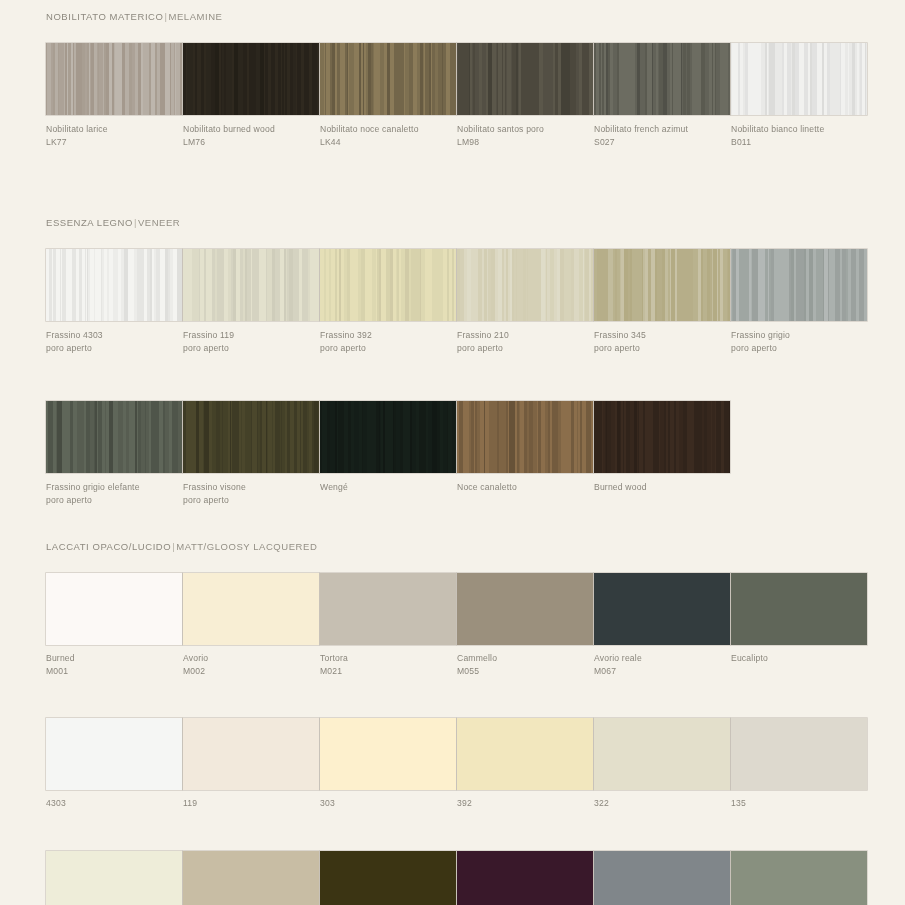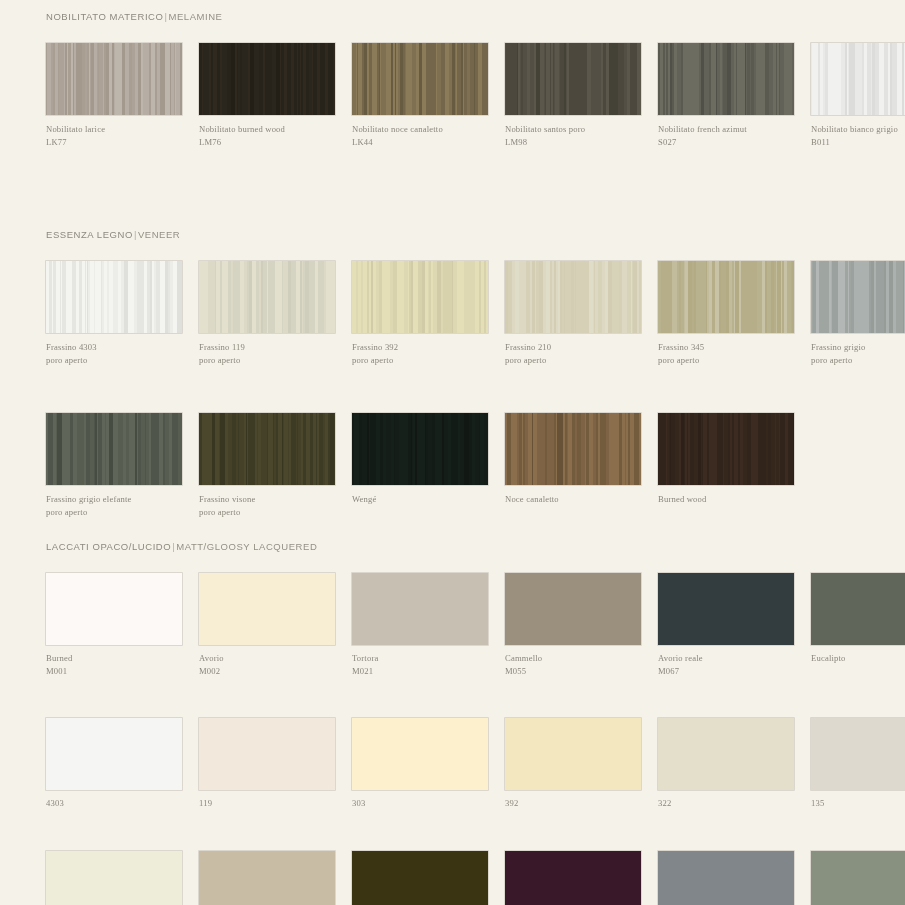--- a/index.html
+++ b/index.html
@@ -17,41 +17,40 @@
   .page {
     width: 905px;
     height: 905px;
     padding: 0 30px;
     position: relative;
   }
 
   
   .section { position: absolute; left: 46px; width: 813px; }
   #section-melamine { top: 11px; }
-  #section-veneer   { top: 229px; }
+  #section-veneer   { top: 217px; }
   #section-lacquer  { top: 541px; }
 
   .section-header {
     font-size: 9.5px;
     letter-spacing: 0.55px;
     color: #8d897f;
     text-transform: uppercase;
     white-space: nowrap;
     margin-bottom: 21px;
   }
   .section-header .sep { color: #b5b1a6; padding: 0 1px; }
   .section-header .en { color: #949086; }
 
   
   .swatch-row {
     display: grid;
     grid-template-columns: repeat(6, 136px);
-    column-gap: 17px;
+    column-gap: 1px;
     justify-content: start;
-    font-family: Liberation Serif, serif;
   }
   .row-gap { height: 47px; }
   .row-gap-lacquer { height: 41px; }
 
   .swatch-cell { width: 136px; }
 
   .swatch-chip {
     width: 136px;
     height: 72px;
     position: relative;
@@ -120,21 +119,21 @@
           <div class="swatch-cell">
             <div class="swatch-chip" style="background: rgb(108, 108, 97);">
               <div class="grain strong" style="background-image: linear-gradient(90deg, rgba(0, 0, 0, 0.2) 0%, rgba(0, 0, 0, 0.2) 1.36%, rgba(255, 255, 255, 0.34) 1.36%, rgba(255, 255, 255, 0.34) 4.01%, rgba(0, 0, 0, 0.2) 4.01%, rgba(0, 0, 0, 0.2) 4.83%, rgba(255, 255, 255, 0.34) 4.83%, rgba(255, 255, 255, 0.34) 5.66%, rgba(0, 0, 0, 0.2) 5.66%, rgba(0, 0, 0, 0.2) 7.19%, rgba(255, 255, 255, 0.16) 7.19%, rgba(255, 255, 255, 0.16) 9.12%, rgba(0, 0, 0, 0.3) 9.12%, rgba(0, 0, 0, 0.3) 10.52%, rgba(0, 0, 0, 0.2) 10.52%, rgba(0, 0, 0, 0.2) 11.61%, rgba(255, 255, 255, 0.34) 11.61%, rgba(255, 255, 255, 0.34) 14.28%, rgba(0, 0, 0, 0.1) 14.28%, rgba(0, 0, 0, 0.1) 14.75%, rgba(0, 0, 0, 0.1) 14.75%, rgba(0, 0, 0, 0.1) 16.59%, rgba(0, 0, 0, 0.2) 16.59%, rgba(0, 0, 0, 0.2) 17.35%, rgba(0, 0, 0, 0.2) 17.35%, rgba(0, 0, 0, 0.2) 18.32%, rgba(255, 255, 255, 0.16) 18.32%, rgba(255, 255, 255, 0.16) 19.41%, rgba(255, 255, 255, 0.16) 19.41%, rgba(255, 255, 255, 0.16) 20.04%, rgba(255, 255, 255, 0.16) 20.04%, rgba(255, 255, 255, 0.16) 22.42%, rgba(255, 255, 255, 0.16) 22.42%, rgba(255, 255, 255, 0.16) 25.35%, rgba(255, 255, 255, 0.34) 25.35%, rgba(255, 255, 255, 0.34) 27.02%, rgba(255, 255, 255, 0.16) 27.02%, rgba(255, 255, 255, 0.16) 29.96%, rgba(0, 0, 0, 0.1) 29.96%, rgba(0, 0, 0, 0.1) 31.79%, rgba(0, 0, 0, 0.3) 31.79%, rgba(0, 0, 0, 0.3) 33.59%, rgba(0, 0, 0, 0.1) 33.59%, rgba(0, 0, 0, 0.1) 36.19%, rgba(0, 0, 0, 0.1) 36.19%, rgba(0, 0, 0, 0.1) 37.71%, rgba(0, 0, 0, 0.2) 37.71%, rgba(0, 0, 0, 0.2) 38.79%, rgba(255, 255, 255, 0.34) 38.79%, rgba(255, 255, 255, 0.34) 41.56%, rgba(255, 255, 255, 0.16) 41.56%, rgba(255, 255, 255, 0.16) 42.48%, rgba(0, 0, 0, 0.3) 42.48%, rgba(0, 0, 0, 0.3) 43.28%, rgba(0, 0, 0, 0.1) 43.28%, rgba(0, 0, 0, 0.1) 45.67%, rgba(255, 255, 255, 0.34) 45.67%, rgba(255, 255, 255, 0.34) 46.95%, rgba(0, 0, 0, 0.1) 46.95%, rgba(0, 0, 0, 0.1) 47.73%, rgba(0, 0, 0, 0.2) 47.73%, rgba(0, 0, 0, 0.2) 50.43%, rgba(0, 0, 0, 0.3) 50.43%, rgba(0, 0, 0, 0.3) 51.99%, rgba(0, 0, 0, 0.3) 51.99%, rgba(0, 0, 0, 0.3) 53.55%, rgba(0, 0, 0, 0.1) 53.55%, rgba(0, 0, 0, 0.1) 55.54%, rgba(255, 255, 255, 0.16) 55.54%, rgba(255, 255, 255, 0.16) 57.56%, rgba(0, 0, 0, 0.2) 57.56%, rgba(0, 0, 0, 0.2) 57.97%, rgba(255, 255, 255, 0.16) 57.97%, rgba(255, 255, 255, 0.16) 59.19%, rgba(255, 255, 255, 0.16) 59.19%, rgba(255, 255, 255, 0.16) 59.76%, rgba(255, 255, 255, 0.16) 59.76%, rgba(255, 255, 255, 0.16) 60.61%, rgba(255, 255, 255, 0.34) 60.61%, rgba(255, 255, 255, 0.34) 62.84%, rgba(255, 255, 255, 0.34) 62.84%, rgba(255, 255, 255, 0.34) 63.95%, rgba(0, 0, 0, 0.3) 63.95%, rgba(0, 0, 0, 0.3) 64.38%, rgba(0, 0, 0, 0.1) 64.38%, rgba(0, 0, 0, 0.1) 65.26%, rgba(0, 0, 0, 0.2) 65.26%, rgba(0, 0, 0, 0.2) 66.74%, rgba(0, 0, 0, 0.2) 66.74%, rgba(0, 0, 0, 0.2) 67.62%, rgba(0, 0, 0, 0.1) 67.62%, rgba(0, 0, 0, 0.1) 68.17%, rgba(0, 0, 0, 0.2) 68.17%, rgba(0, 0, 0, 0.2) 69.45%, rgba(0, 0, 0, 0.2) 69.45%, rgba(0, 0, 0, 0.2) 70.34%, rgba(0, 0, 0, 0.1) 70.34%, rgba(0, 0, 0, 0.1) 72.33%, rgba(255, 255, 255, 0.16) 72.33%, rgba(255, 255, 255, 0.16) 73.81%, rgba(255, 255, 255, 0.34) 73.81%, rgba(255, 255, 255, 0.34) 76.38%, rgba(255, 255, 255, 0.16) 76.38%, rgba(255, 255, 255, 0.16) 78.59%, rgba(0, 0, 0, 0.2) 78.59%, rgba(0, 0, 0, 0.2) 81.33%, rgba(0, 0, 0, 0.1) 81.33%, rgba(0, 0, 0, 0.1) 84.31%, rgba(255, 255, 255, 0.16) 84.31%, rgba(255, 255, 255, 0.16) 86.74%, rgba(0, 0, 0, 0.2) 86.74%, rgba(0, 0, 0, 0.2) 87.57%, rgba(255, 255, 255, 0.34) 87.57%, rgba(255, 255, 255, 0.34) 88.66%, rgba(0, 0, 0, 0.2) 88.66%, rgba(0, 0, 0, 0.2) 89.54%, rgba(0, 0, 0, 0.1) 89.54%, rgba(0, 0, 0, 0.1) 91.25%, rgba(0, 0, 0, 0.1) 91.25%, rgba(0, 0, 0, 0.1) 92.74%, rgba(255, 255, 255, 0.16) 92.74%, rgba(255, 255, 255, 0.16) 94.16%, rgba(255, 255, 255, 0.16) 94.16%, rgba(255, 255, 255, 0.16) 96.68%, rgba(255, 255, 255, 0.16) 96.68%, rgba(255, 255, 255, 0.16) 98.69%, rgba(0, 0, 0, 0.1) 98.69%, rgba(0, 0, 0, 0.1) 100%);"></div>
             </div>
             <div class="swatch-label"><span>Nobilitato french azimut</span><span class="sub">S027</span></div>
           </div>
           <div class="swatch-cell">
             <div class="swatch-chip" style="background: rgb(241, 241, 239);">
               <div class="grain faint" style="background-image: linear-gradient(90deg, rgba(0, 0, 0, 0.1) 0%, rgba(0, 0, 0, 0.1) 0.61%, rgba(255, 255, 255, 0.34) 0.61%, rgba(255, 255, 255, 0.34) 2.64%, rgba(255, 255, 255, 0.16) 2.64%, rgba(255, 255, 255, 0.16) 5.29%, rgba(0, 0, 0, 0.2) 5.29%, rgba(0, 0, 0, 0.2) 6.52%, rgba(255, 255, 255, 0.34) 6.52%, rgba(255, 255, 255, 0.34) 9.05%, rgba(0, 0, 0, 0.1) 9.05%, rgba(0, 0, 0, 0.1) 9.86%, rgba(0, 0, 0, 0.1) 9.86%, rgba(0, 0, 0, 0.1) 10.3%, rgba(0, 0, 0, 0.2) 10.3%, rgba(0, 0, 0, 0.2) 12.24%, rgba(255, 255, 255, 0.16) 12.24%, rgba(255, 255, 255, 0.16) 13.54%, rgba(255, 255, 255, 0.16) 13.54%, rgba(255, 255, 255, 0.16) 14.61%, rgba(255, 255, 255, 0.16) 14.61%, rgba(255, 255, 255, 0.16) 15.49%, rgba(255, 255, 255, 0.16) 15.49%, rgba(255, 255, 255, 0.16) 18.4%, rgba(255, 255, 255, 0.16) 18.4%, rgba(255, 255, 255, 0.16) 20.08%, rgba(255, 255, 255, 0.16) 20.08%, rgba(255, 255, 255, 0.16) 22.1%, rgba(0, 0, 0, 0.1) 22.1%, rgba(0, 0, 0, 0.1) 24.65%, rgba(0, 0, 0, 0.3) 24.65%, rgba(0, 0, 0, 0.3) 26.47%, rgba(255, 255, 255, 0.34) 26.47%, rgba(255, 255, 255, 0.34) 27.27%, rgba(0, 0, 0, 0.1) 27.27%, rgba(0, 0, 0, 0.1) 28.22%, rgba(0, 0, 0, 0.3) 28.22%, rgba(0, 0, 0, 0.3) 30.79%, rgba(0, 0, 0, 0.3) 30.79%, rgba(0, 0, 0, 0.3) 32.72%, rgba(0, 0, 0, 0.1) 32.72%, rgba(0, 0, 0, 0.1) 35.52%, rgba(0, 0, 0, 0.1) 35.52%, rgba(0, 0, 0, 0.1) 37.17%, rgba(0, 0, 0, 0.2) 37.17%, rgba(0, 0, 0, 0.2) 39.32%, rgba(255, 255, 255, 0.16) 39.32%, rgba(255, 255, 255, 0.16) 41.04%, rgba(255, 255, 255, 0.34) 41.04%, rgba(255, 255, 255, 0.34) 41.51%, rgba(0, 0, 0, 0.2) 41.51%, rgba(0, 0, 0, 0.2) 43.92%, rgba(0, 0, 0, 0.1) 43.92%, rgba(0, 0, 0, 0.1) 45.2%, rgba(0, 0, 0, 0.3) 45.2%, rgba(0, 0, 0, 0.3) 47.12%, rgba(0, 0, 0, 0.2) 47.12%, rgba(0, 0, 0, 0.2) 49.66%, rgba(255, 255, 255, 0.16) 49.66%, rgba(255, 255, 255, 0.16) 50.66%, rgba(255, 255, 255, 0.34) 50.66%, rgba(255, 255, 255, 0.34) 52.43%, rgba(255, 255, 255, 0.34) 52.43%, rgba(255, 255, 255, 0.34) 52.9%, rgba(255, 255, 255, 0.34) 52.9%, rgba(255, 255, 255, 0.34) 53.83%, rgba(0, 0, 0, 0.2) 53.83%, rgba(0, 0, 0, 0.2) 56.26%, rgba(0, 0, 0, 0.1) 56.26%, rgba(0, 0, 0, 0.1) 56.9%, rgba(255, 255, 255, 0.16) 56.9%, rgba(255, 255, 255, 0.16) 57.96%, rgba(0, 0, 0, 0.3) 57.96%, rgba(0, 0, 0, 0.3) 59.91%, rgba(0, 0, 0, 0.2) 59.91%, rgba(0, 0, 0, 0.2) 62.89%, rgba(255, 255, 255, 0.16) 62.89%, rgba(255, 255, 255, 0.16) 65.38%, rgba(255, 255, 255, 0.16) 65.38%, rgba(255, 255, 255, 0.16) 67.25%, rgba(0, 0, 0, 0.3) 67.25%, rgba(0, 0, 0, 0.3) 68.39%, rgba(255, 255, 255, 0.16) 68.39%, rgba(255, 255, 255, 0.16) 70.92%, rgba(0, 0, 0, 0.2) 70.92%, rgba(0, 0, 0, 0.2) 72.55%, rgba(0, 0, 0, 0.1) 72.55%, rgba(0, 0, 0, 0.1) 73.34%, rgba(0, 0, 0, 0.1) 73.34%, rgba(0, 0, 0, 0.1) 74%, rgba(0, 0, 0, 0.1) 74%, rgba(0, 0, 0, 0.1) 75.8%, rgba(0, 0, 0, 0.1) 75.8%, rgba(0, 0, 0, 0.1) 78.72%, rgba(0, 0, 0, 0.1) 78.72%, rgba(0, 0, 0, 0.1) 80.49%, rgba(0, 0, 0, 0.2) 80.49%, rgba(0, 0, 0, 0.2) 80.96%, rgba(255, 255, 255, 0.16) 80.96%, rgba(255, 255, 255, 0.16) 83.91%, rgba(0, 0, 0, 0.1) 83.91%, rgba(0, 0, 0, 0.1) 86.15%, rgba(255, 255, 255, 0.34) 86.15%, rgba(255, 255, 255, 0.34) 86.81%, rgba(0, 0, 0, 0.1) 86.81%, rgba(0, 0, 0, 0.1) 88.71%, rgba(0, 0, 0, 0.3) 88.71%, rgba(0, 0, 0, 0.3) 91.09%, rgba(0, 0, 0, 0.1) 91.09%, rgba(0, 0, 0, 0.1) 92.91%, rgba(255, 255, 255, 0.16) 92.91%, rgba(255, 255, 255, 0.16) 93.95%, rgba(0, 0, 0, 0.1) 93.95%, rgba(0, 0, 0, 0.1) 94.71%, rgba(0, 0, 0, 0.2) 94.71%, rgba(0, 0, 0, 0.2) 95.3%, rgba(0, 0, 0, 0.2) 95.3%, rgba(0, 0, 0, 0.2) 96.28%, rgba(255, 255, 255, 0.16) 96.28%, rgba(255, 255, 255, 0.16) 98.34%, rgba(0, 0, 0, 0.3) 98.34%, rgba(0, 0, 0, 0.3) 99.21%, rgba(0, 0, 0, 0.1) 99.21%, rgba(0, 0, 0, 0.1) 100%);"></div>
             </div>
-            <div class="swatch-label"><span>Nobilitato bianco grigio</span><span class="sub">B011</span></div>
+            <div class="swatch-label"><span>Nobilitato bianco linette</span><span class="sub">B011</span></div>
           </div>
         </div>
       </div>
   </div>
 
   <div class="section" id="section-veneer">
     <div class="section-header">
       <span>ESSENZA LEGNO</span><span class="sep">|</span><span class="en">VENEER</span>
     </div>
     <div class="rows">

